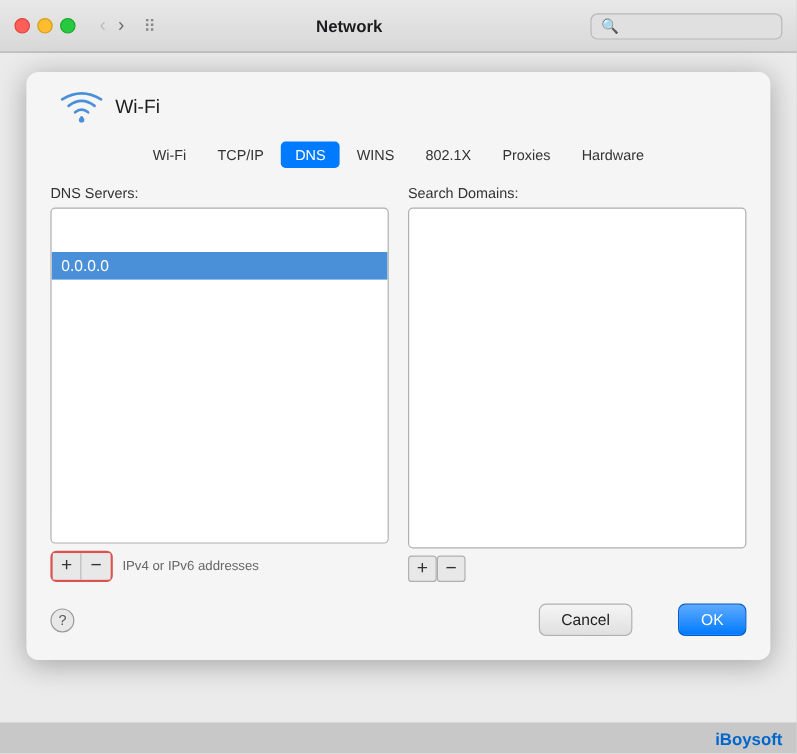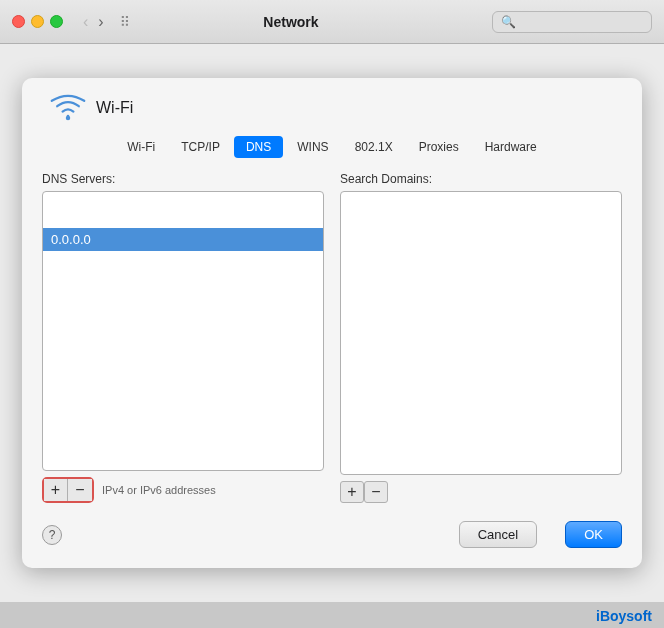--- a/index.html
+++ b/index.html
@@ -99,21 +99,21 @@
     .search-icon-sym {
       color: #888;
       font-size: 12px;
     }
 
     
     .main-content {
       flex: 1;
       background: #ebebeb;
       display: flex;
-      align-items: center;
+      align-items: flex-start;
       justify-content: center;
       padding: 16px;
     }
 
     
     .dialog {
       background: #f5f5f5;
       border-radius: 10px;
       box-shadow: 0 4px 24px rgba(0,0,0,0.3);
       width: 620px;
@@ -260,21 +260,21 @@
       font-size: 12px;
       cursor: pointer;
       display: flex;
       align-items: center;
       justify-content: center;
       color: #555;
     }
 
     .footer-btns {
       display: flex;
-      gap: 16px;
+      gap: 26px;
     }
 
     .btn-cancel, .btn-ok {
       padding: 5px 18px;
       border-radius: 6px;
       font-size: 13px;
       cursor: pointer;
     }
 
     .btn-cancel {

